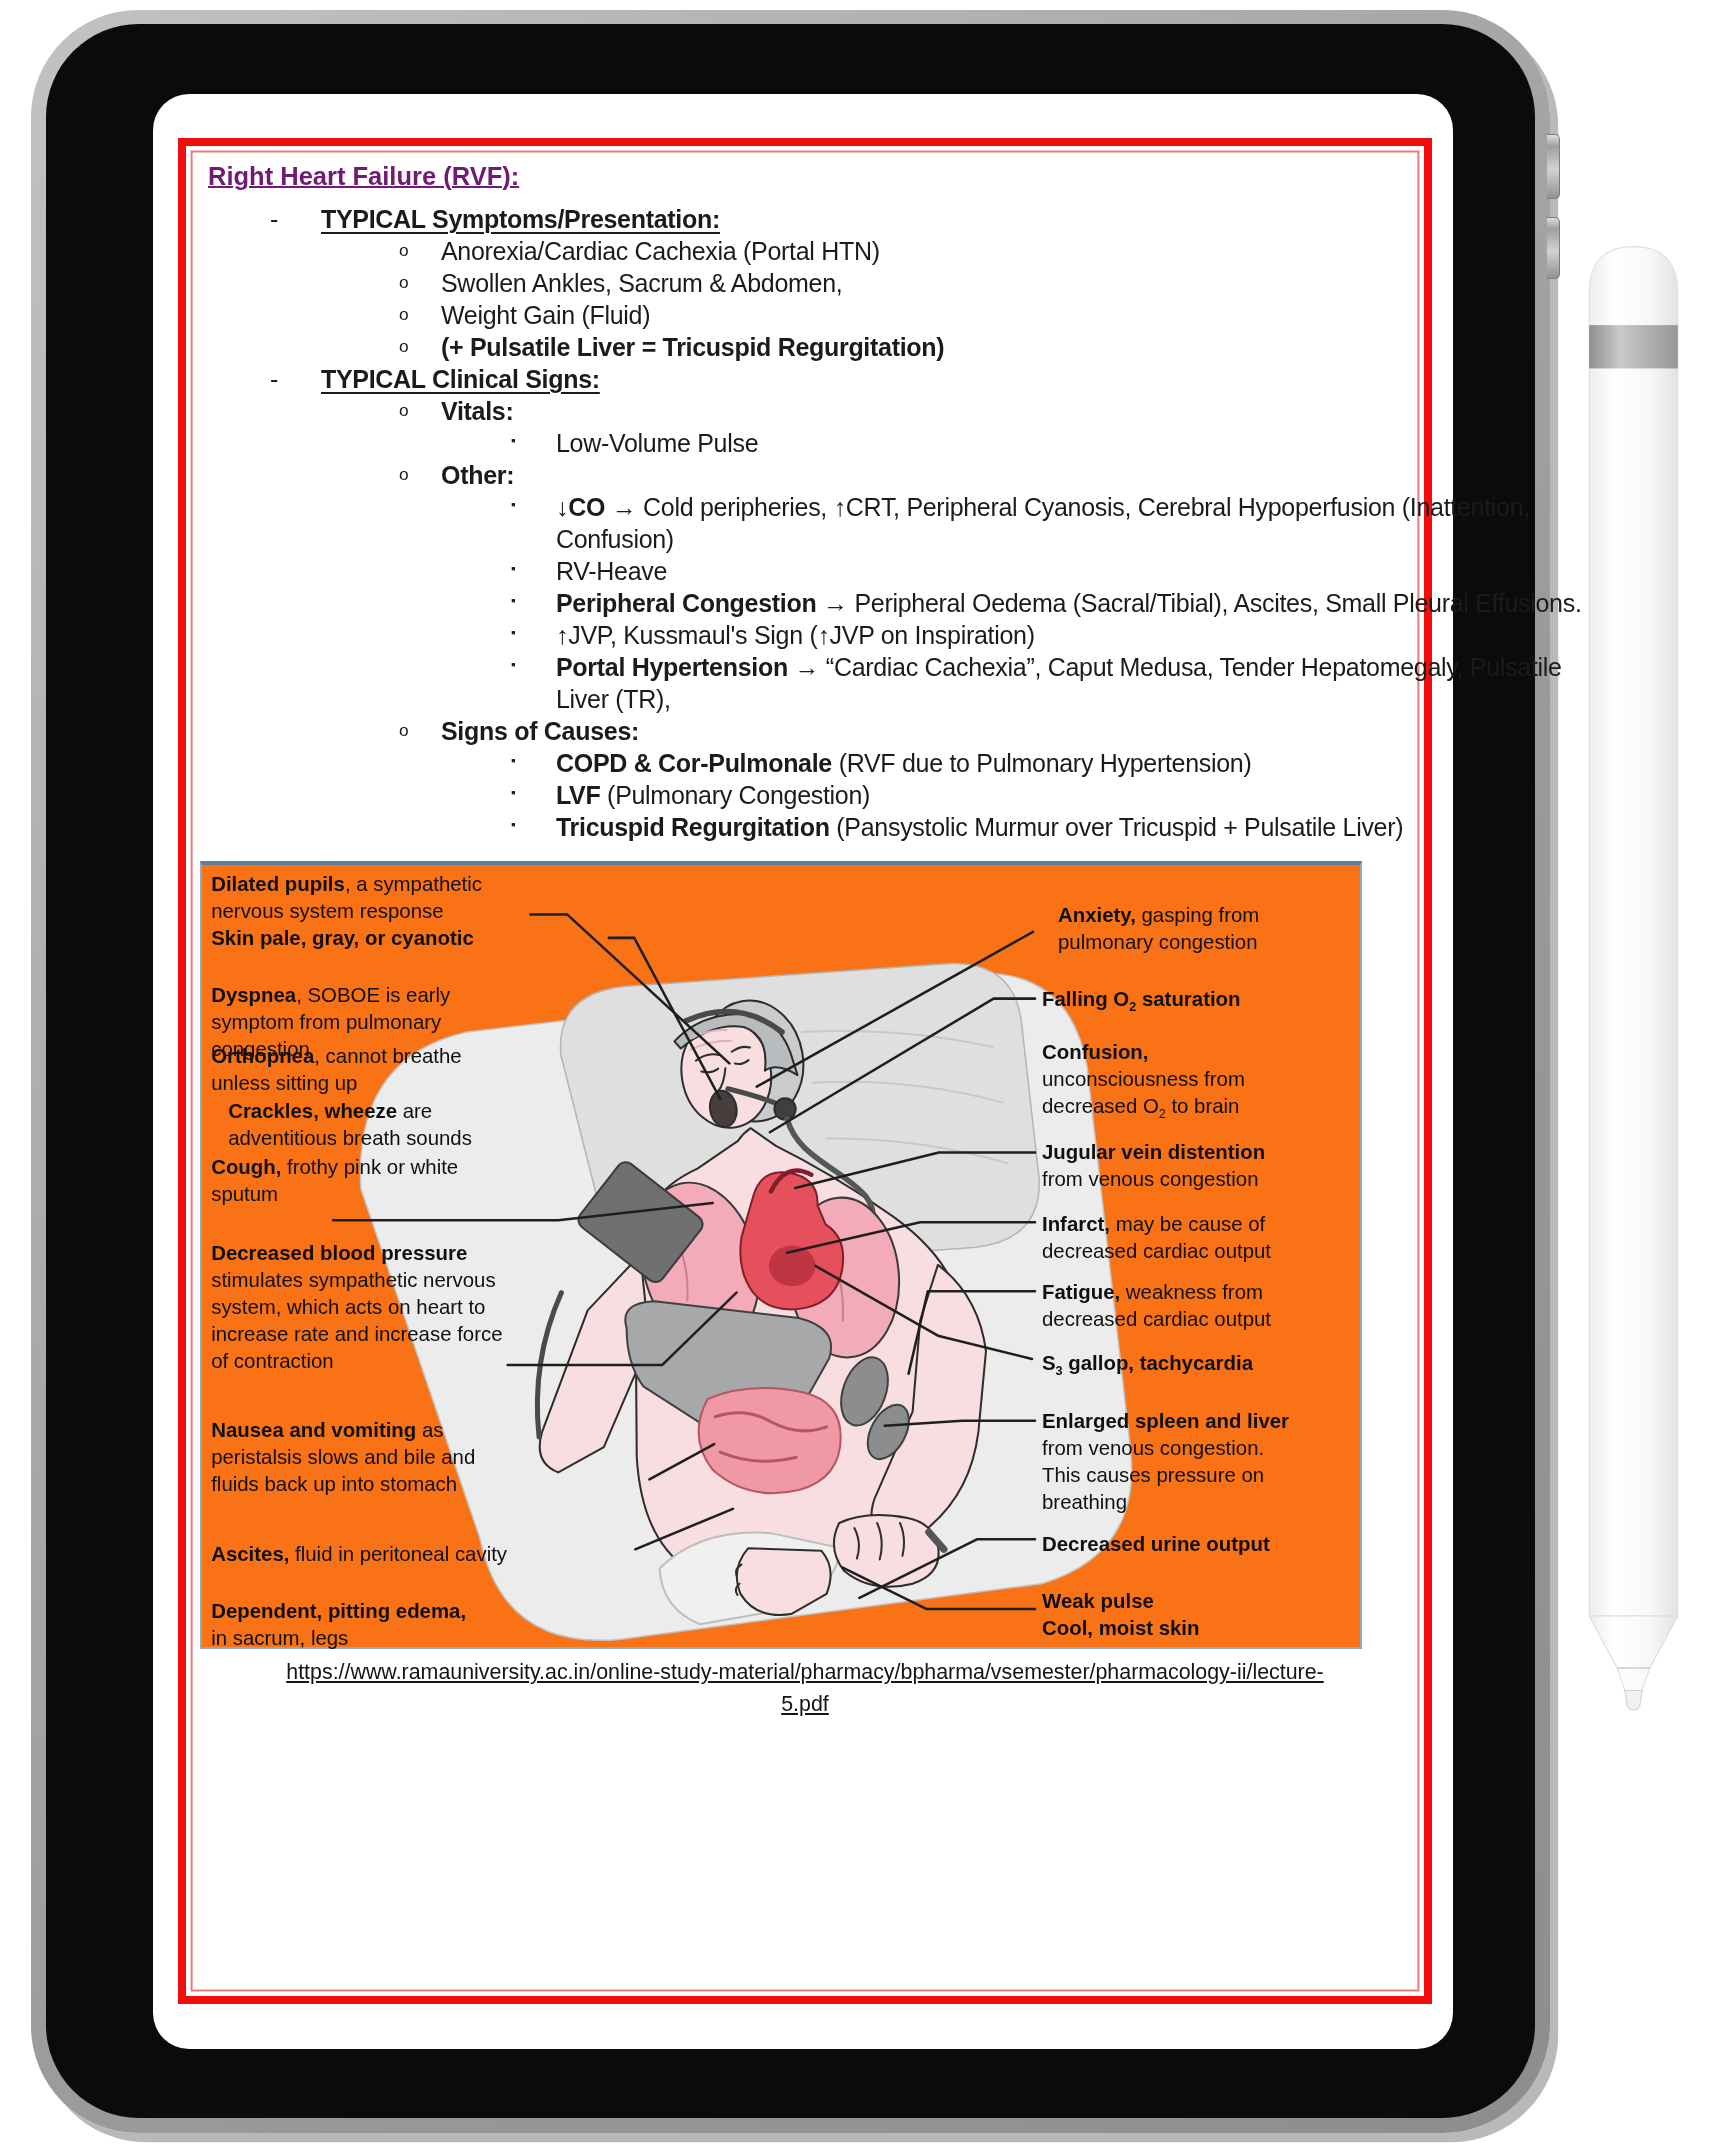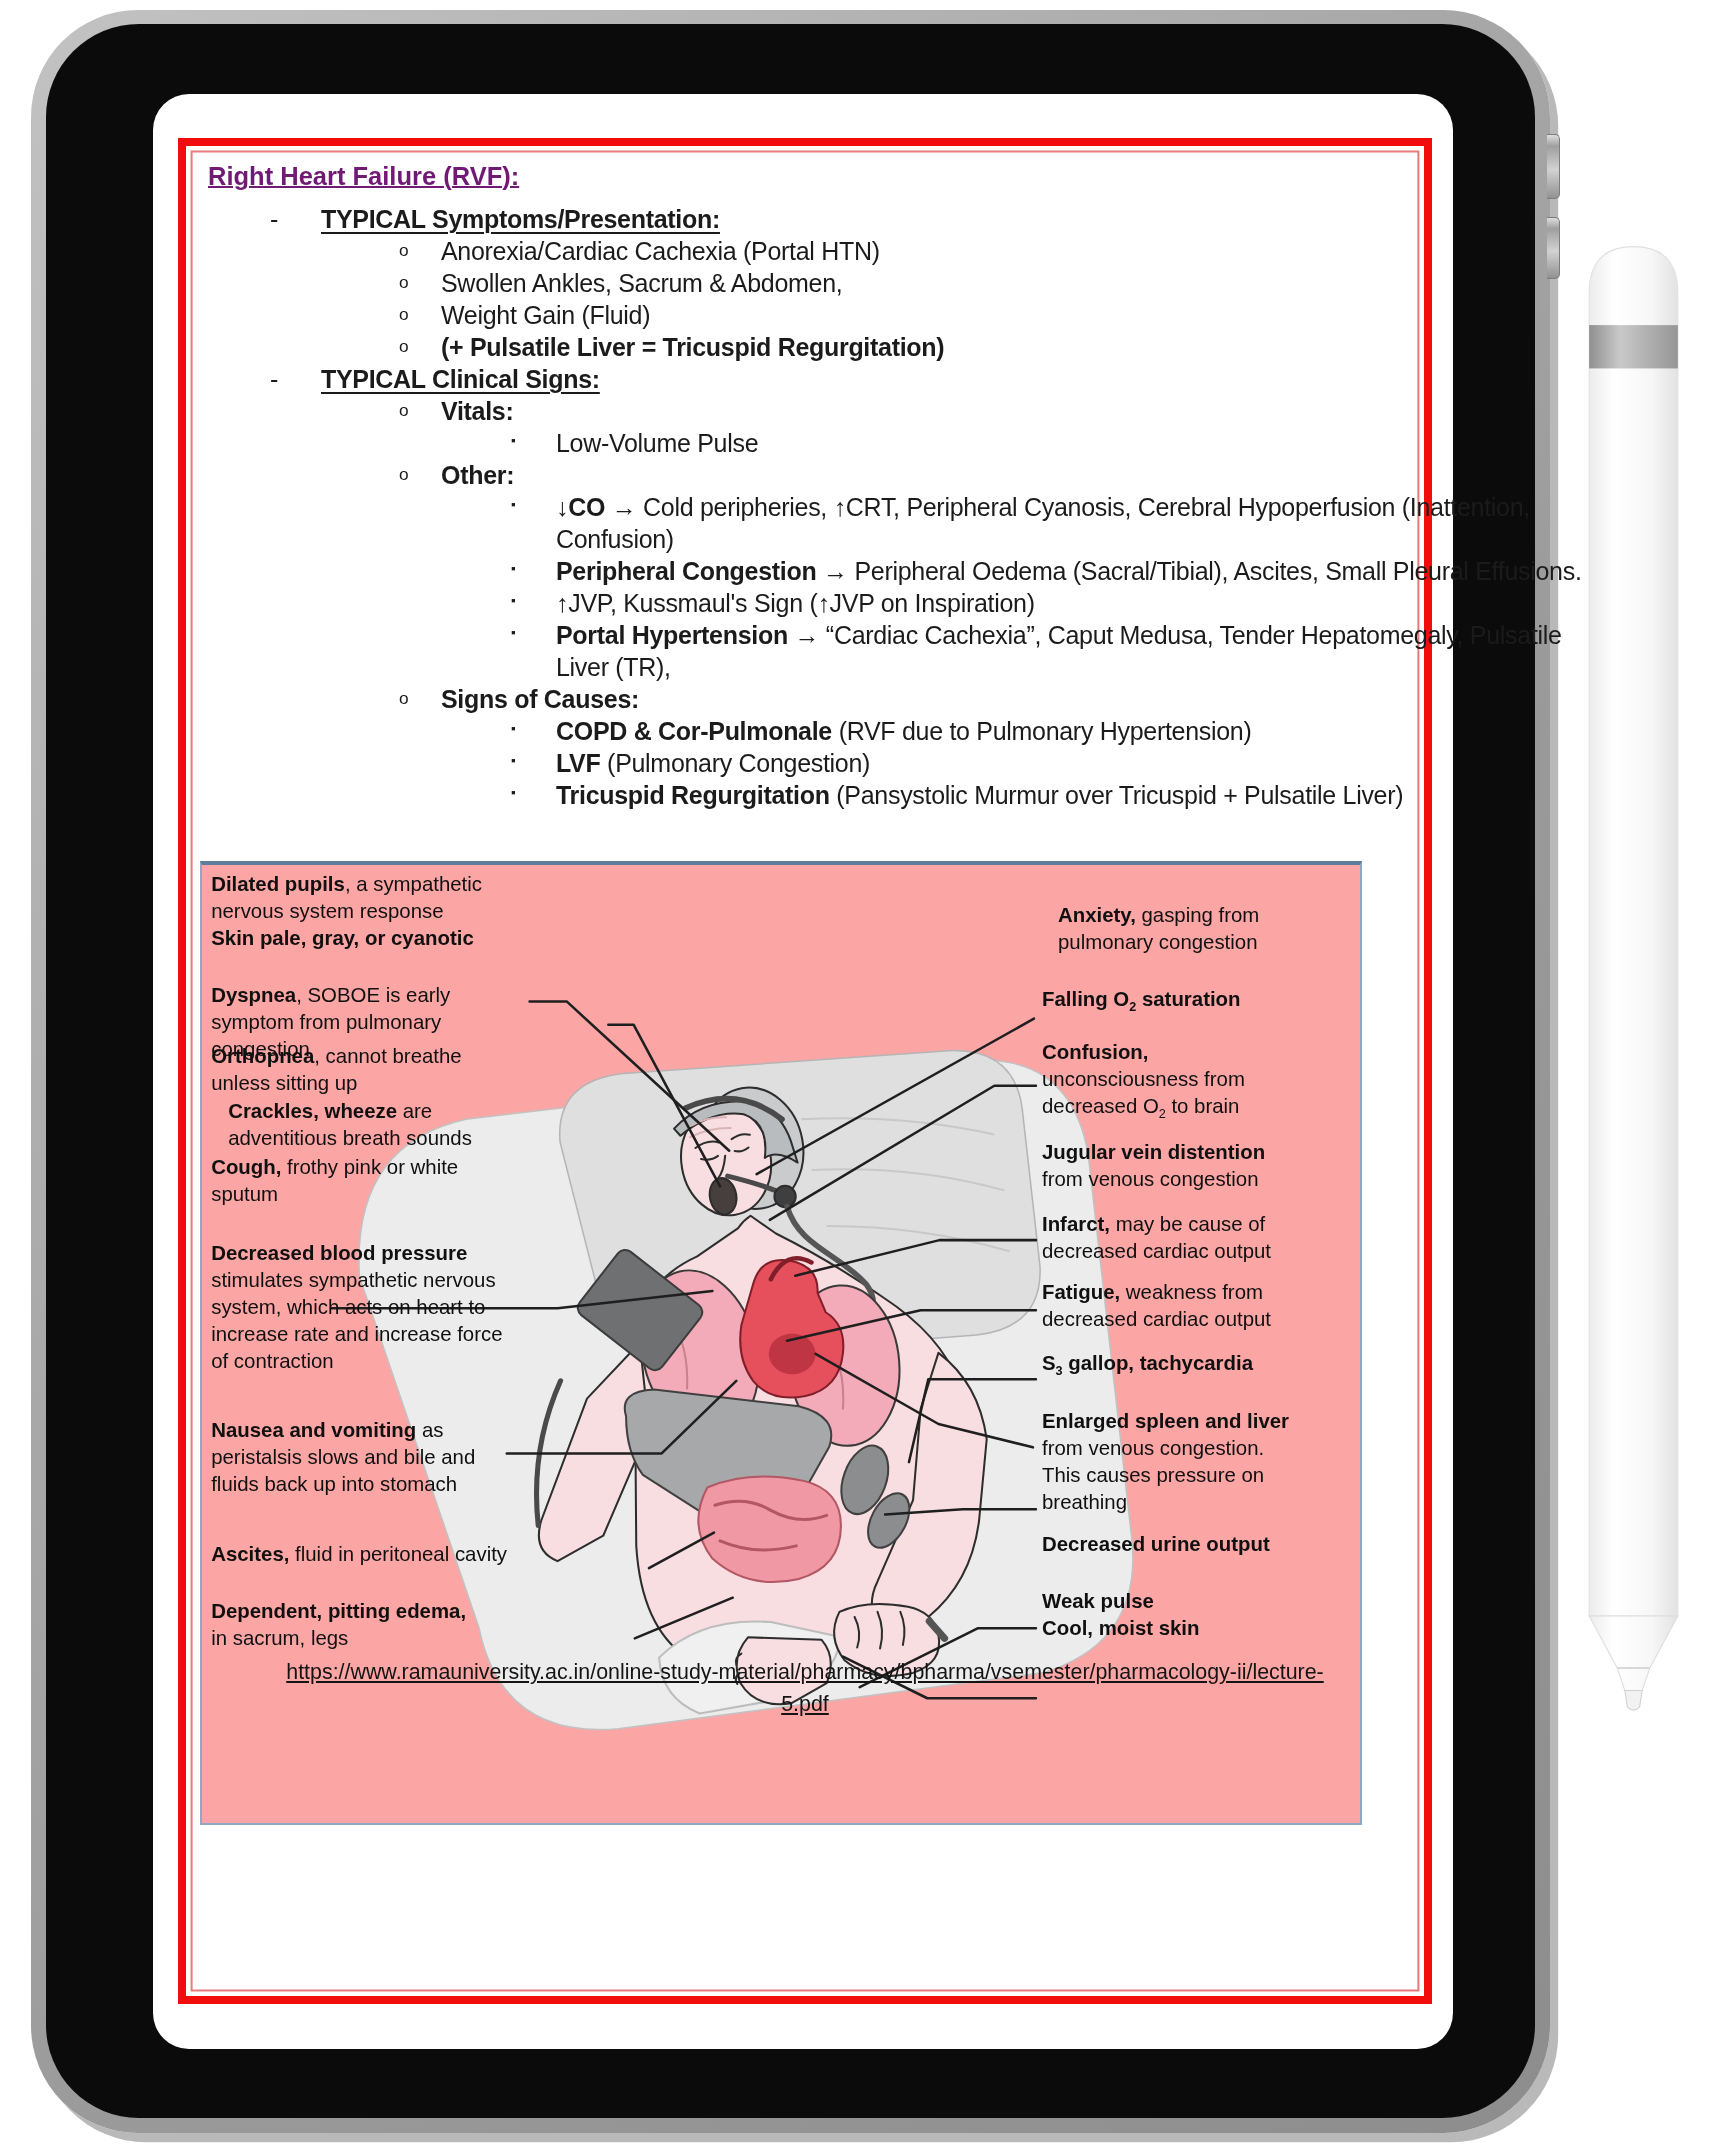--- a/index.html
+++ b/index.html
@@ -32,23 +32,23 @@
   .ol .t{white-space:pre-wrap;}
   .head .t{font-weight:700;text-decoration:underline;text-decoration-thickness:2px;text-underline-offset:3.6px;}
   .l1{padding-left:56px;}
   .l2{padding-left:176px;}
   .l3{padding-left:291px;}
   .l1::before{content:"-";position:absolute;left:5.1px;top:0;}
   .l2::before{content:"o";position:absolute;left:134px;top:-1px;font-size:17.3px;}
   .l3::before{content:"▪";position:absolute;left:246px;top:-2px;font-size:13.3px;}
 
   
-  #diagram-box{position:absolute;left:200px;top:861px;width:1162px;height:964px;
+  #diagram-box{position:absolute;left:200px;top:861px;width:1162px;height:788px;
       box-sizing:border-box;border:2px solid #8fa9c4;border-top:4.6px solid #5d7d9d;
-      background:#fca5a5;z-index:5;}
+      background:#f97316;z-index:5;}
   #figure-svg{position:absolute;left:0;top:0;width:100%;height:100%;}
   #labels{position:absolute;left:0;top:0;width:100%;height:100%;}
   .dlabel{position:absolute;font-size:20.4px;line-height:27px;color:#101010;white-space:nowrap;}
   .dlabel b{font-weight:700;}
   .dlabel sub{font-size:62%;}
 
   #source-url{position:absolute;left:178px;top:1656px;width:1254px;z-index:5;
       text-align:center;font-size:21.4px;color:#141414;line-height:32px;}
   #source-url .u{text-decoration:underline;}
 
@@ -74,20 +74,21 @@
     <div class="ol l2"><span class="t">Anorexia/Cardiac Cachexia (Portal HTN)</span></div>
     <div class="ol l2"><span class="t">Swollen Ankles, Sacrum &amp; Abdomen,</span></div>
     <div class="ol l2"><span class="t">Weight Gain (Fluid)</span></div>
     <div class="ol l2"><span class="t"><b>(+ Pulsatile Liver = Tricuspid Regurgitation)</b></span></div>
     <div class="ol l1 head"><span class="t">TYPICAL Clinical Signs:</span></div>
     <div class="ol l2"><span class="t"><b>Vitals:</b></span></div>
     <div class="ol l3"><span class="t">Low-Volume Pulse</span></div>
     <div class="ol l2"><span class="t"><b>Other:</b></span></div>
     <div class="ol l3"><span class="t"><b>↓CO</b> → Cold peripheries, ↑CRT, Peripheral Cyanosis, Cerebral Hypoperfusion (Inattention,
 Confusion)</span></div>
+    <div class="ol l3"><span class="t">RV-Heave</span></div>
     <div class="ol l3"><span class="t"><b>Peripheral Congestion</b> → Peripheral Oedema (Sacral/Tibial), Ascites, Small Pleural Effusions.</span></div>
     <div class="ol l3"><span class="t">↑JVP, Kussmaul's Sign (↑JVP on Inspiration)</span></div>
     <div class="ol l3"><span class="t"><b>Portal Hypertension</b> → “Cardiac Cachexia”, Caput Medusa, Tender Hepatomegaly, Pulsatile
 Liver (TR),</span></div>
     <div class="ol l2"><span class="t"><b>Signs of Causes:</b></span></div>
     <div class="ol l3"><span class="t"><b>COPD &amp; Cor-Pulmonale</b> (RVF due to Pulmonary Hypertension)</span></div>
     <div class="ol l3"><span class="t"><b>LVF</b> (Pulmonary Congestion)</span></div>
     <div class="ol l3"><span class="t"><b>Tricuspid Regurgitation</b> (Pansystolic Murmur over Tricuspid + Pulsatile Liver)</span></div>
   </div>
 

